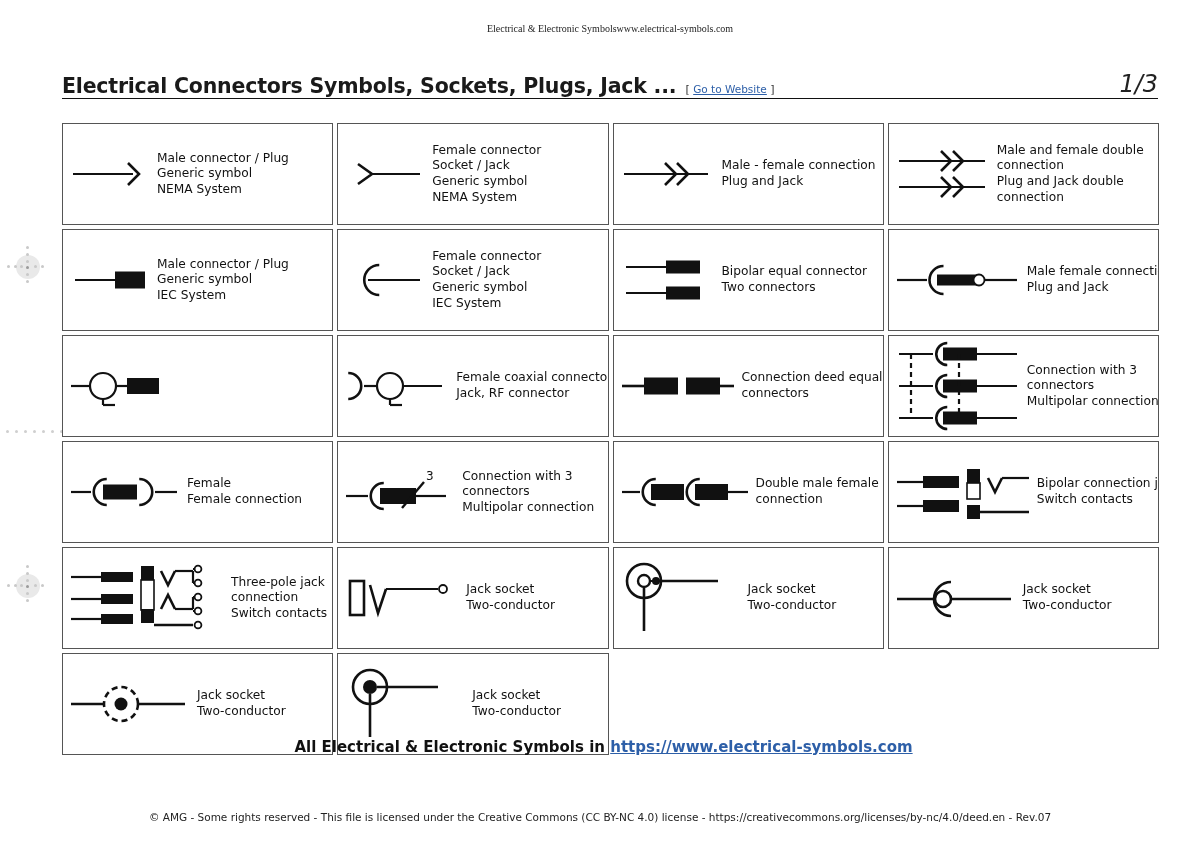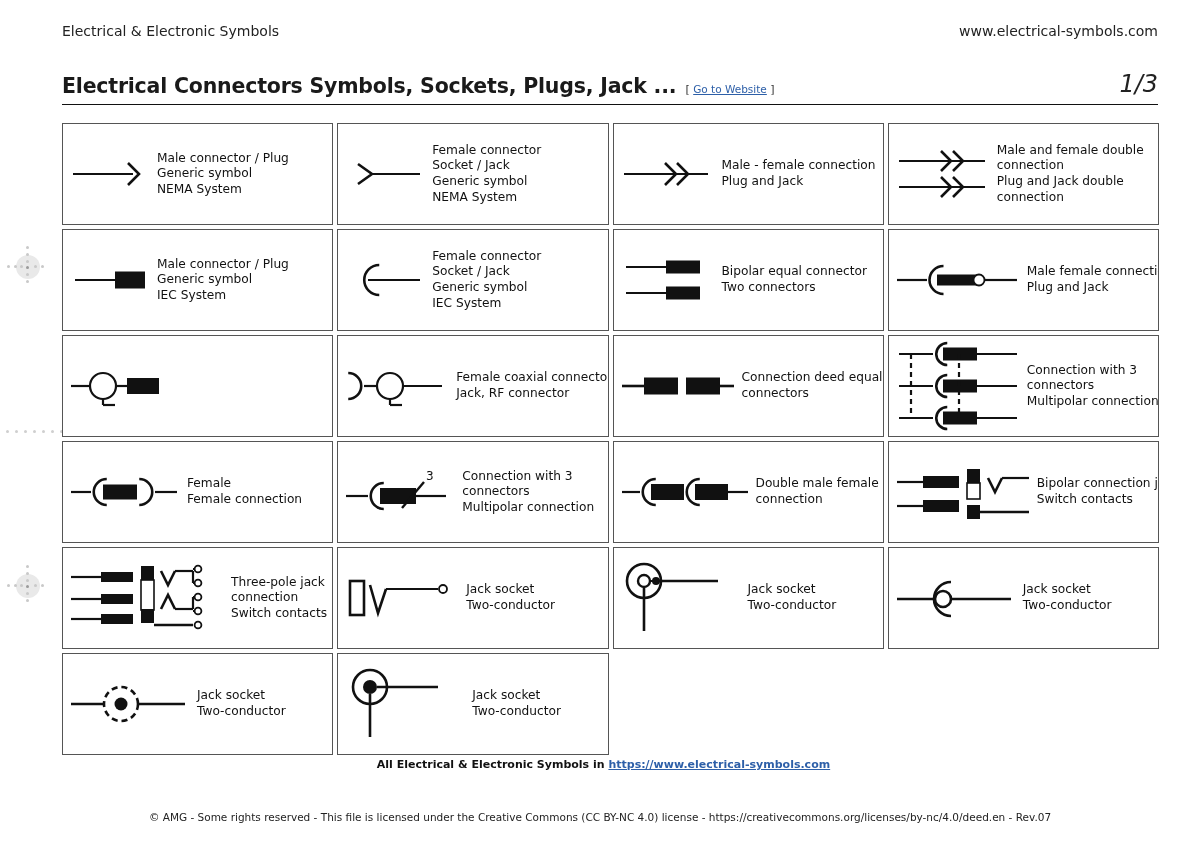--- a/index.html
+++ b/index.html
@@ -27,27 +27,27 @@
   }
   .mark-cross i.core { background:#9a9a9a; }
   .dot-row i {
     display:inline-block; width:3px; height:3px; border-radius:50%;
     background:#cfcfcf; margin-right:6px;
   }
 
   
   .topbar {
     position:absolute; left:62px; top:23px; right:42px;
-    display:flex; justify-content:space-between; align-items:baseline;
-    font-size:14px; color:#222;
+    display:flex; justify-content:center; align-items:baseline;
+    font-size:10px; color:#222;font-family:Liberation Serif, serif;
   }
   .title-row {
     position:absolute; left:62px; top:70px; right:42px;
     display:flex; justify-content:space-between; align-items:flex-end;
-    padding-bottom:6px;
+    padding-bottom:0;
     border-bottom:1.6px solid #111;
   }
   .title-left { display:flex; align-items:baseline; gap:9px; }
   .doc-title { font-size:20.5px; font-weight:bold; letter-spacing:-0.2px; }
   .website-link { font-size:11px; color:#333;text-align:center; }
   .website-link a, .website-link .lk {
     color:#2d5fa8; text-decoration:underline; font-size:10.5px;
   }
   .page-num { font-size:24px; color:#222;font-style:italic; }
 
@@ -70,22 +70,22 @@
   .sym { flex:0 0 auto; display:flex; align-items:center; justify-content:center; }
   .sym svg { display:block; }
   .lbl {
     font-size:12.2px; line-height:1.28; color:#111;
     padding-left:4px;
   }
   .lbl div { white-space:nowrap; }
 
   
   .footer-main {
-    position:absolute; left:0; right:0; top:758px;
-    text-align:center; font-size:11px; font-weight:bold; color:#111;padding-left:7px;
+    position:absolute; left:0; right:0; top:738px;
+    text-align:center; font-size:15px; font-weight:bold; color:#111;padding-left:7px;
   }
   .footer-main .flink { color:#2d5fa8; text-decoration:underline; }
   .footer-legal {
     position:absolute; left:0; right:0; top:811px;
     text-align:center; font-size:10.5px; color:#222;
   }
 </style>
 </head>
 <body>
 

